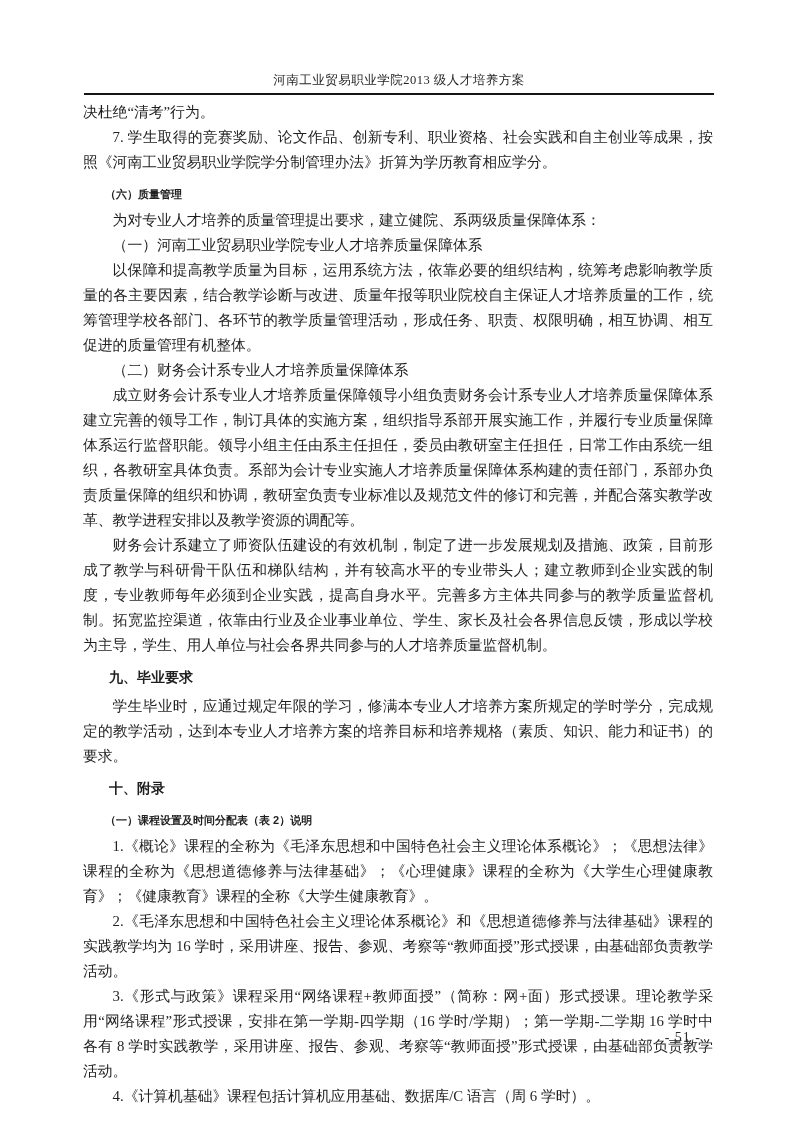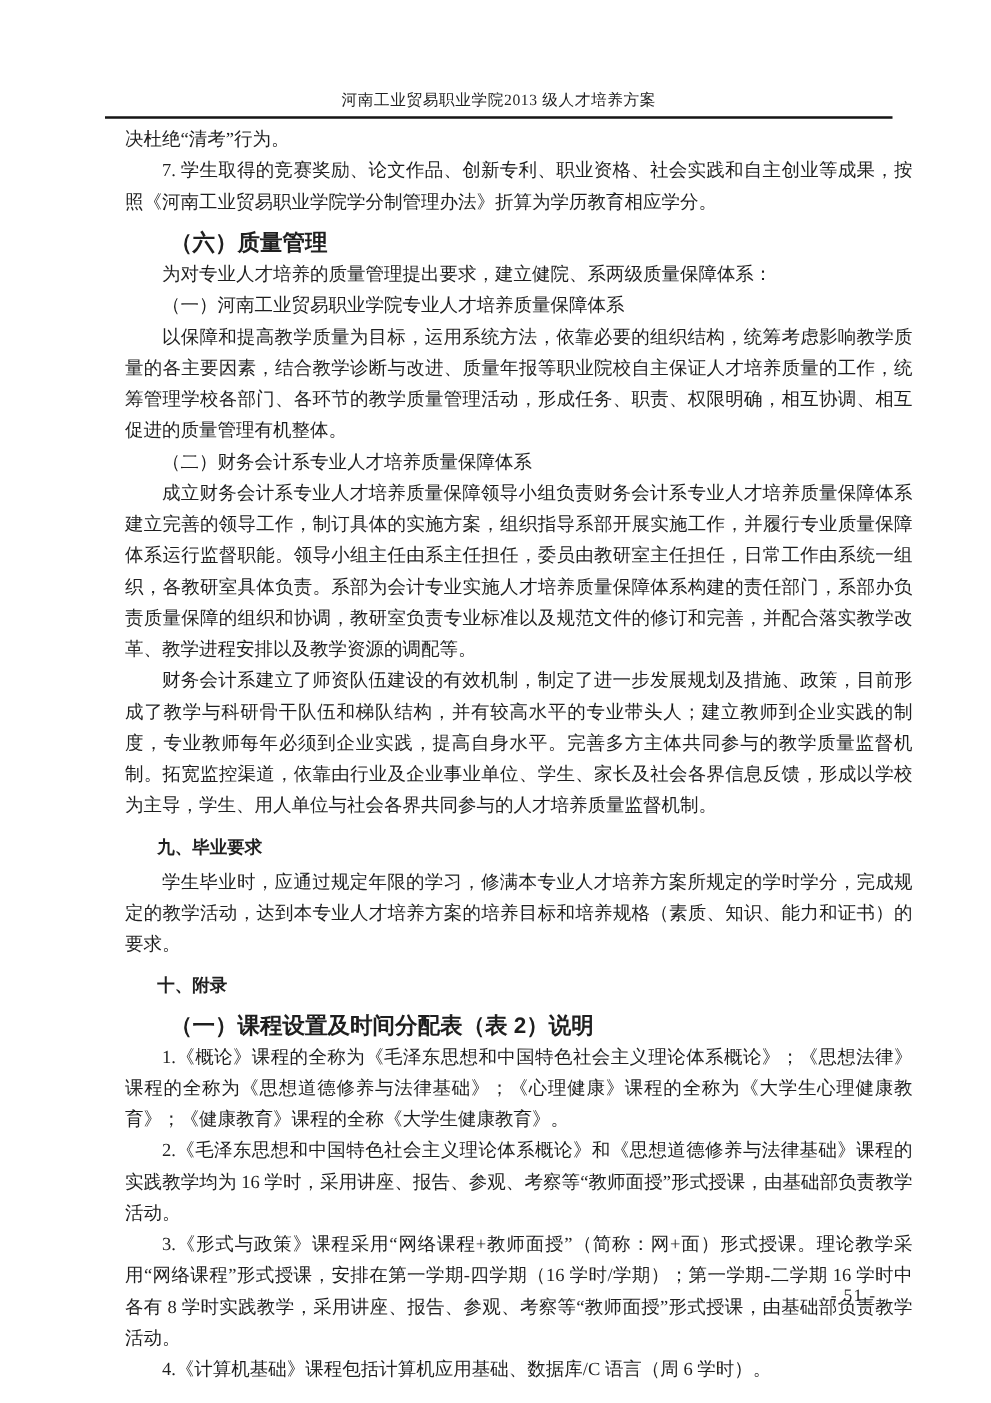--- a/index.html
+++ b/index.html
@@ -31,37 +31,37 @@
     position: absolute;
     top: 93px;
     left: 84px;
     width: 630px;
     height: 2px;
     background: #151515;
   }
   .doc-content {
     position: absolute;
     top: 100px;
-    left: 100px;
+    left: 83px;
     width: 630px;
     font-size: 14.8px;
     line-height: 25px;
     text-align: justify;
   }
   .doc-content p {
     margin: 0;
     text-indent: 2em;
   }
   .doc-content p.no-indent {
     text-indent: 0;
   }
   .h-sub {
     font-family: "Liberation Sans", "DejaVu Sans", sans-serif;
     font-weight: bold;
-    font-size: 18px;
+    font-size: 11px;
     text-indent: 2em;
     margin: 1px 0;
   }
   .h-major {
     font-family: "Liberation Sans", "DejaVu Sans", sans-serif;
     font-weight: bold;
     font-size: 14px;
     text-indent: 1.85em;
     margin: 6px 0 4px 0;
   }

